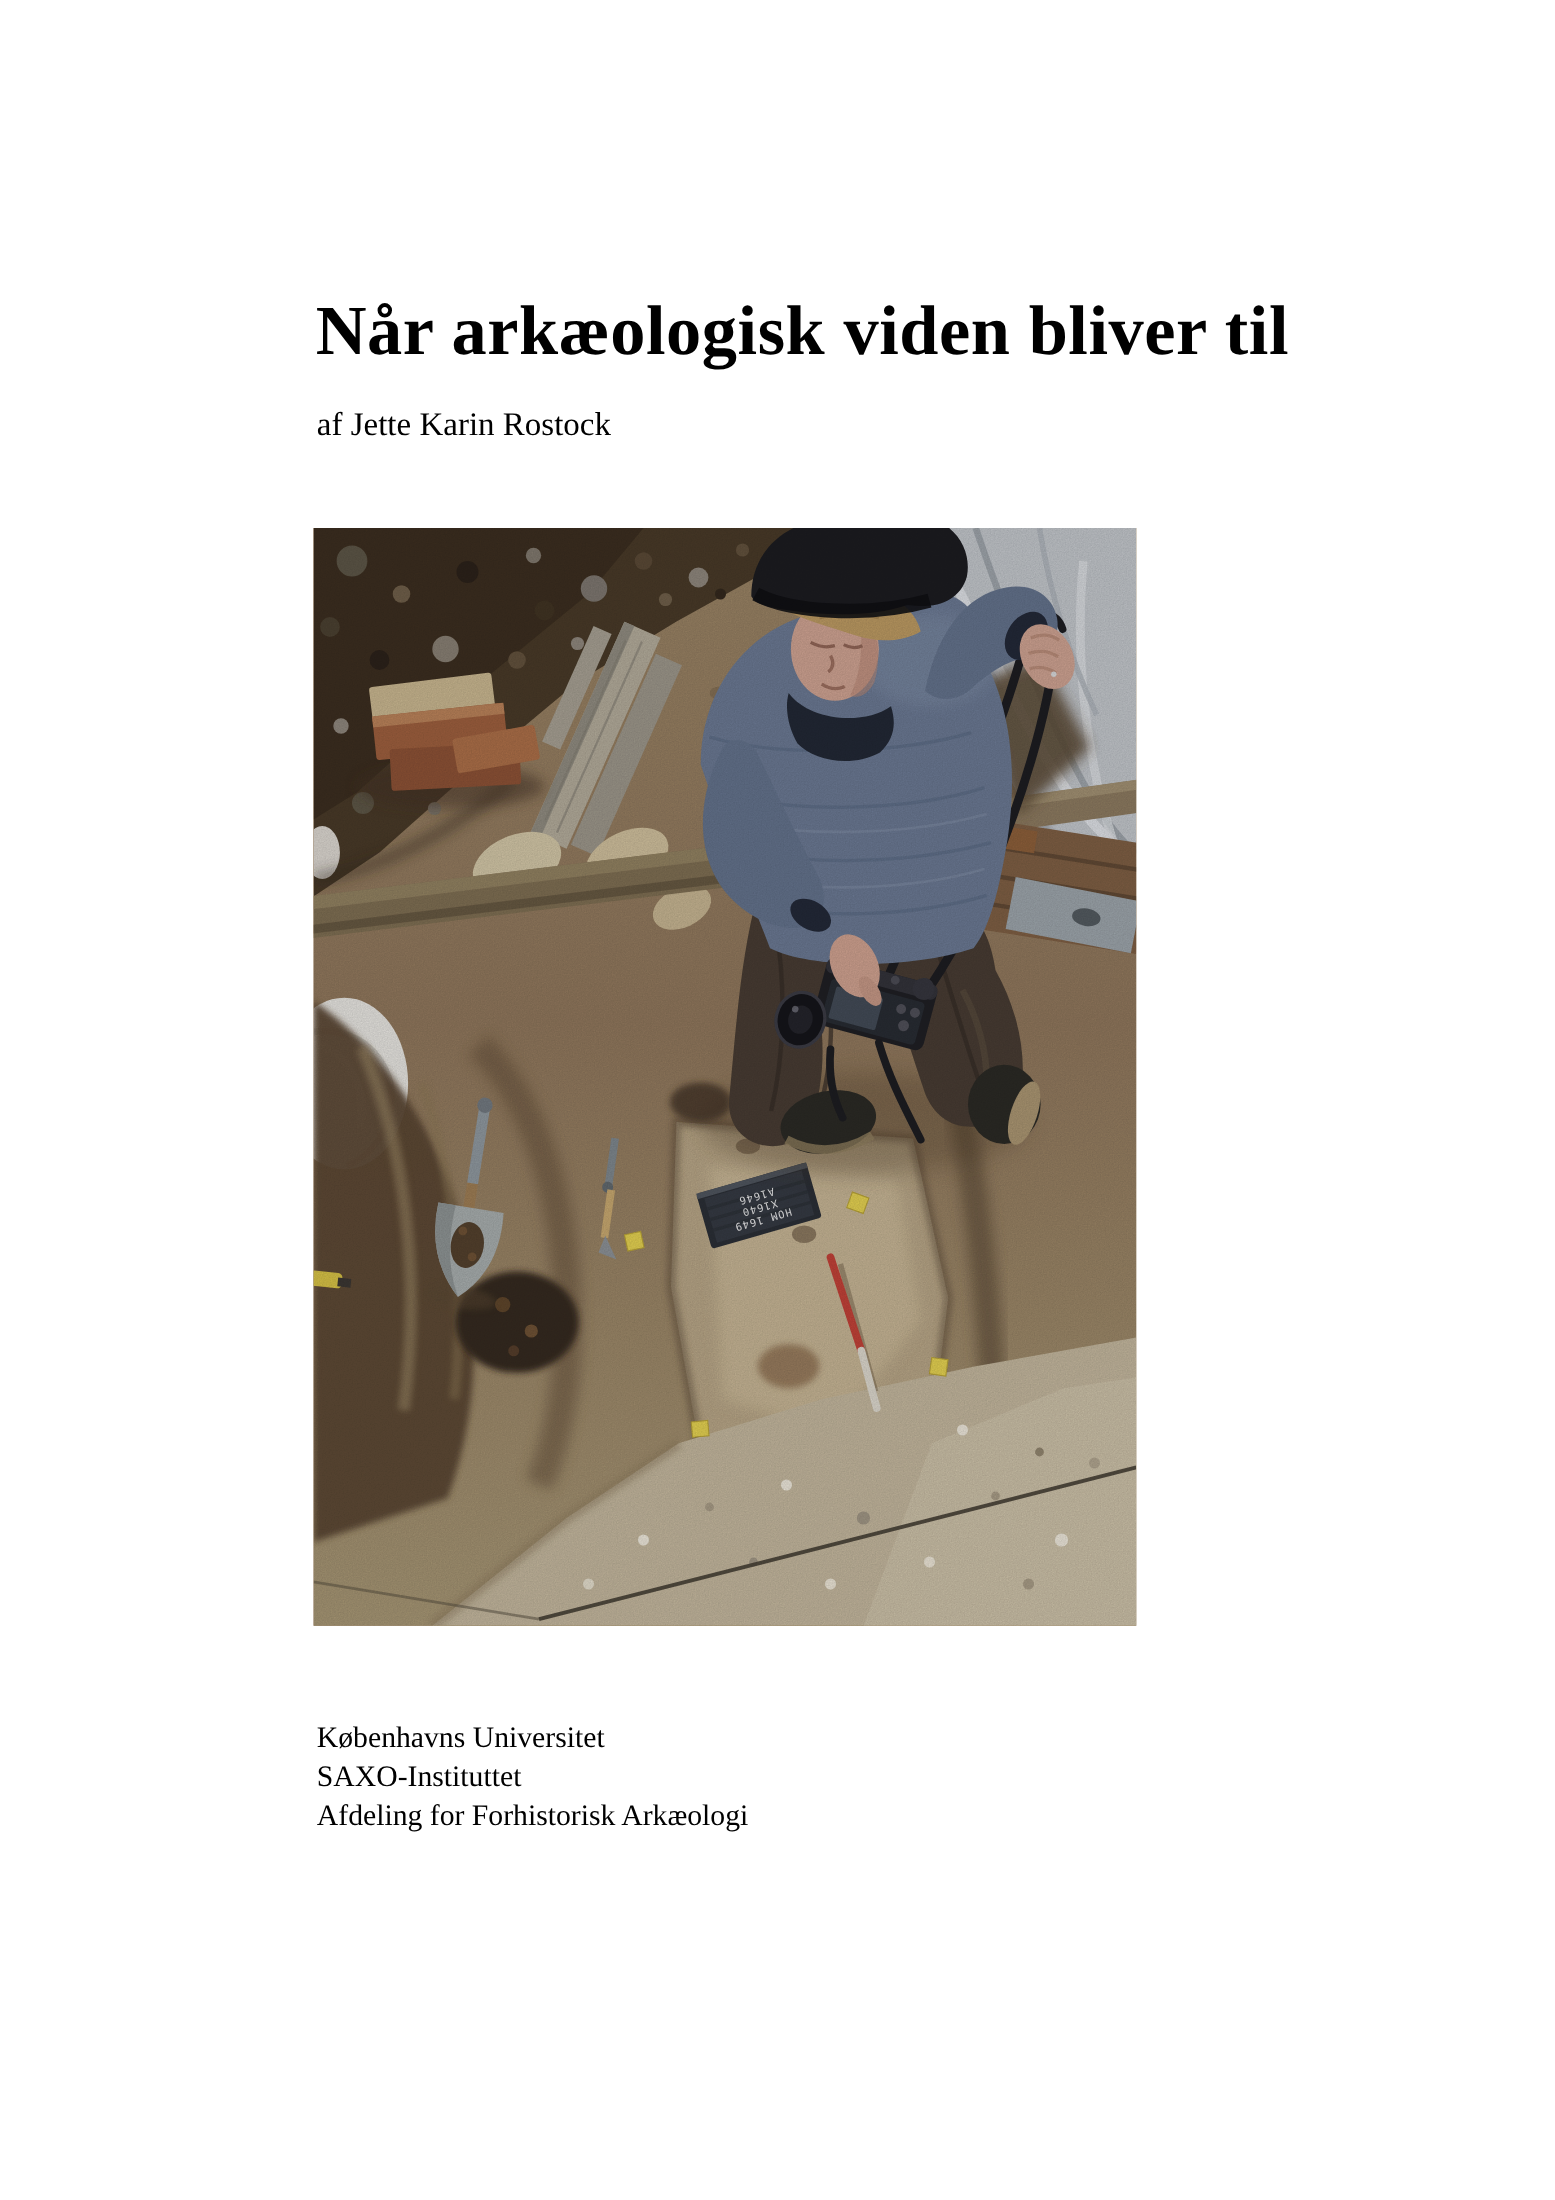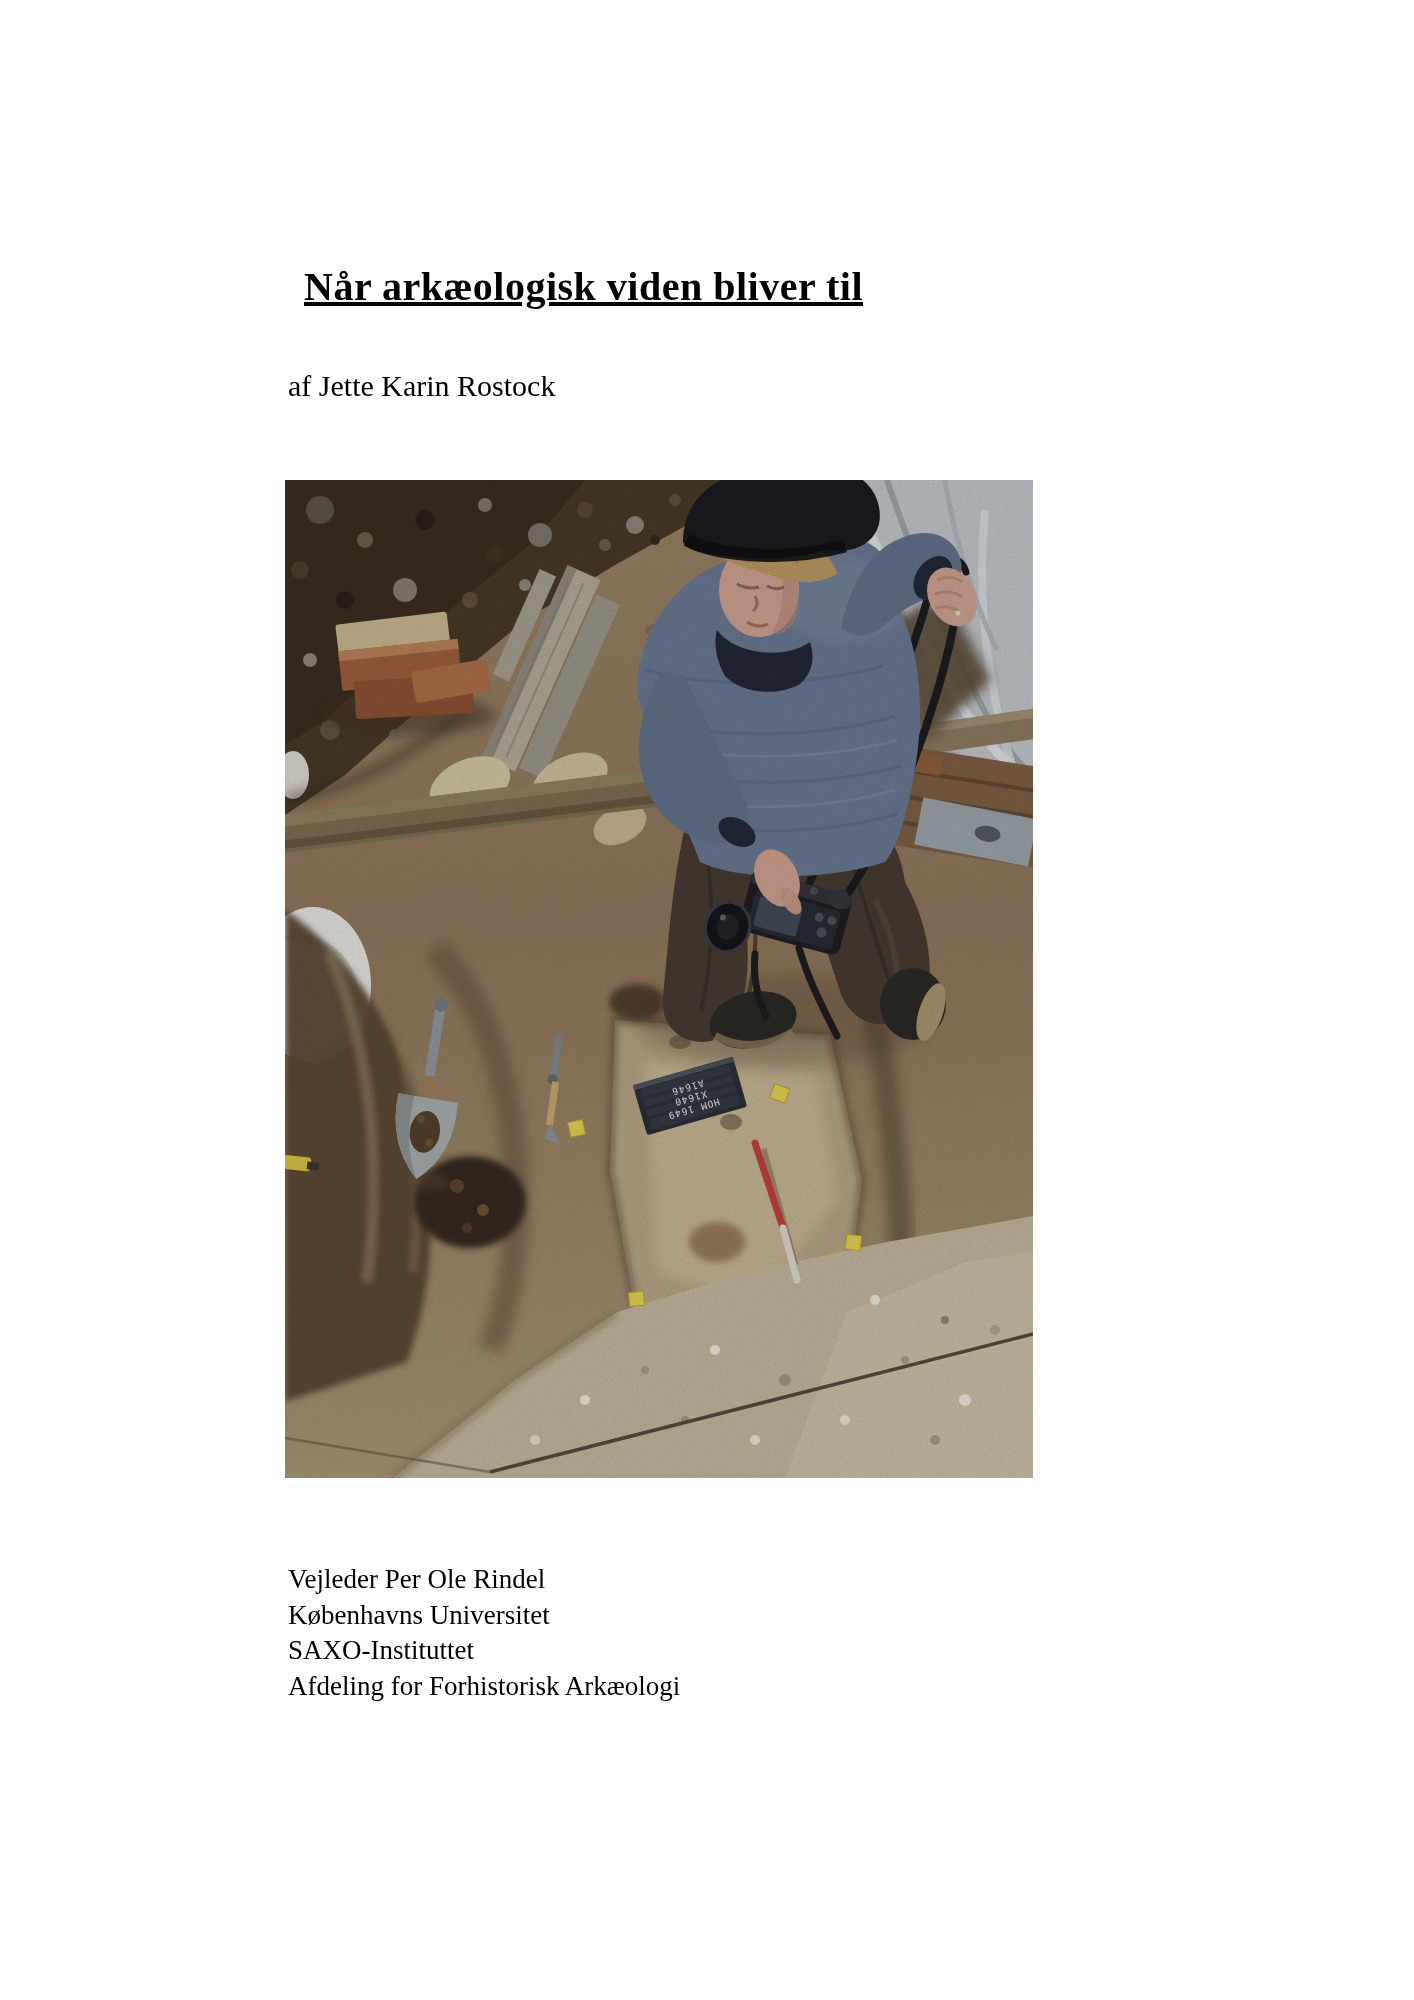--- a/index.html
+++ b/index.html
@@ -2,23 +2,23 @@
 <html><head>
 <meta charset="utf-8">
 <style>
   html,body{margin:0;padding:0;background:#888;}
   .page{
     position:relative;width:1414px;height:2000px;margin:0 auto;
     background:#ffffff;color:#000;overflow:hidden;
     font-family:"Liberation Serif","DejaVu Serif",serif;
   }
   .doc-title{
-    position:absolute;left:304px;top:264px;
-    font-size:40px;line-height:1.15;font-weight:700;
-    letter-spacing:0.5px;white-space:nowrap;text-decoration:underline;
+    position:absolute;left:287px;top:264px;
+    font-size:64px;line-height:1.15;font-weight:700;
+    letter-spacing:0.5px;white-space:nowrap;
   }
   .doc-byline{
     position:absolute;left:288px;top:369px;
     font-size:30px;line-height:1.15;font-weight:400;white-space:nowrap;
   }
   .photo{
     position:absolute;left:285px;top:480px;width:748px;height:998px;
     overflow:hidden;background:#8d7355;
   }
   .photo svg{display:block;width:748px;height:998px;}
@@ -317,19 +317,18 @@
         <ellipse cx="492" cy="398" rx="21" ry="30" transform="rotate(-25 492 398)" fill="#d0a08c"></ellipse>
         <ellipse cx="506" cy="421" rx="8" ry="15" transform="rotate(-32 506 421)" fill="#c59581"></ellipse>
       </g>
 
       <rect x="0" y="0" width="748" height="998" filter="url(#grain)" opacity="0.16"></rect>
       <rect x="0" y="0" width="748" height="998" fill="#aab4c0" opacity="0.05"></rect>
     </svg>
   </div>
 
   <div class="doc-footer">
-    <div>Vejleder Per Ole Rindel</div>
     <div>Københavns Universitet</div>
     <div>SAXO-Instituttet</div>
     <div>Afdeling for Forhistorisk Arkæologi</div>
   </div>
 
 </div>
 
 </body></html>

